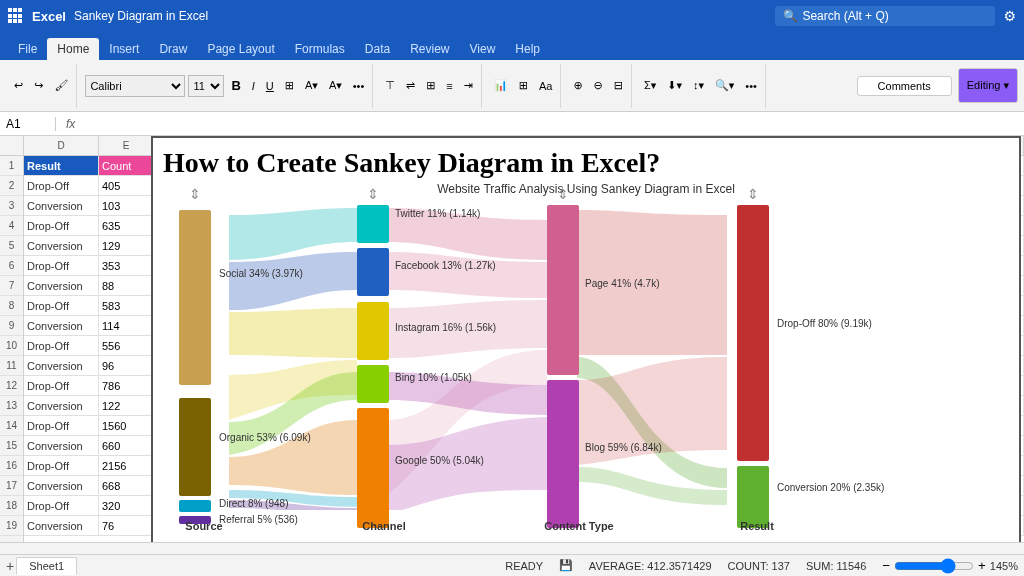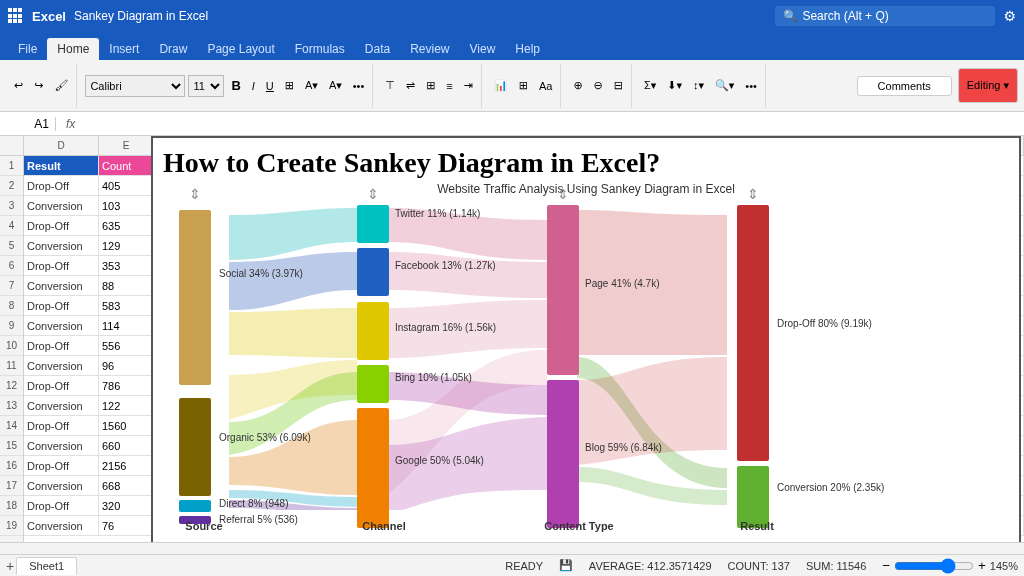--- a/index.html
+++ b/index.html
@@ -62,34 +62,34 @@
       gap: 4px;
     }
     .ribbon-group { display: flex; align-items: center; gap: 3px; padding: 0 4px; border-right: 1px solid #d8d8d8; height: 44px; }
     .ribbon-btn { background: transparent; border: none; cursor: pointer; padding: 2px 4px; border-radius: 2px; font-size: 11px; display: flex; align-items: center; gap: 2px; }
     .font-select { width: 100px; height: 22px; font-size: 11px; border: 1px solid #bbb; }
     .font-size-select { width: 36px; height: 22px; font-size: 11px; border: 1px solid #bbb; }
     .bold-btn { font-weight: bold; font-size: 13px; }
     .format-select { width: 80px; height: 22px; font-size: 11px; border: 1px solid #bbb; }
     .ribbon-right { margin-left: auto; display: flex; align-items: center; gap: 6px; }
     .comments-btn { font-size: 11px; border: 1px solid #ccc; border-radius: 3px; padding: 3px 20px; background: white; cursor: pointer; }
-    .editing-btn { font-size: 11px; border: 1px solid #ccc; border-radius: 3px; padding: 10px 8px; background: #ef4444; cursor: pointer; }
+    .editing-btn { font-size: 11px; border: 1px solid #ccc; border-radius: 3px; padding: 10px 8px; background: #8b5cf6; cursor: pointer; }
 
     
     .formula-bar {
       background: white;
       border-bottom: 1px solid #d0d0d0;
       height: 24px;
       display: flex;
       align-items: center;
       padding: 0 6px;
       gap: 4px;
       font-size: 12px;
     }
-    .cell-ref { width: 50px; text-align: right; border-right: 1px solid #ccc; padding-right: 6px; }
+    .cell-ref { width: 50px; text-align: left; border-right: 1px solid #ccc; padding-right: 6px; }
     .fx-label { color: #666; font-style: italic; padding: 0 6px; }
 
     
     .spreadsheet {
       display: flex;
       height: calc(576px - 32px - 28px - 52px - 24px - 22px - 20px);
       background: white;
     }
     .row-header-cell {
       height: 20px;

